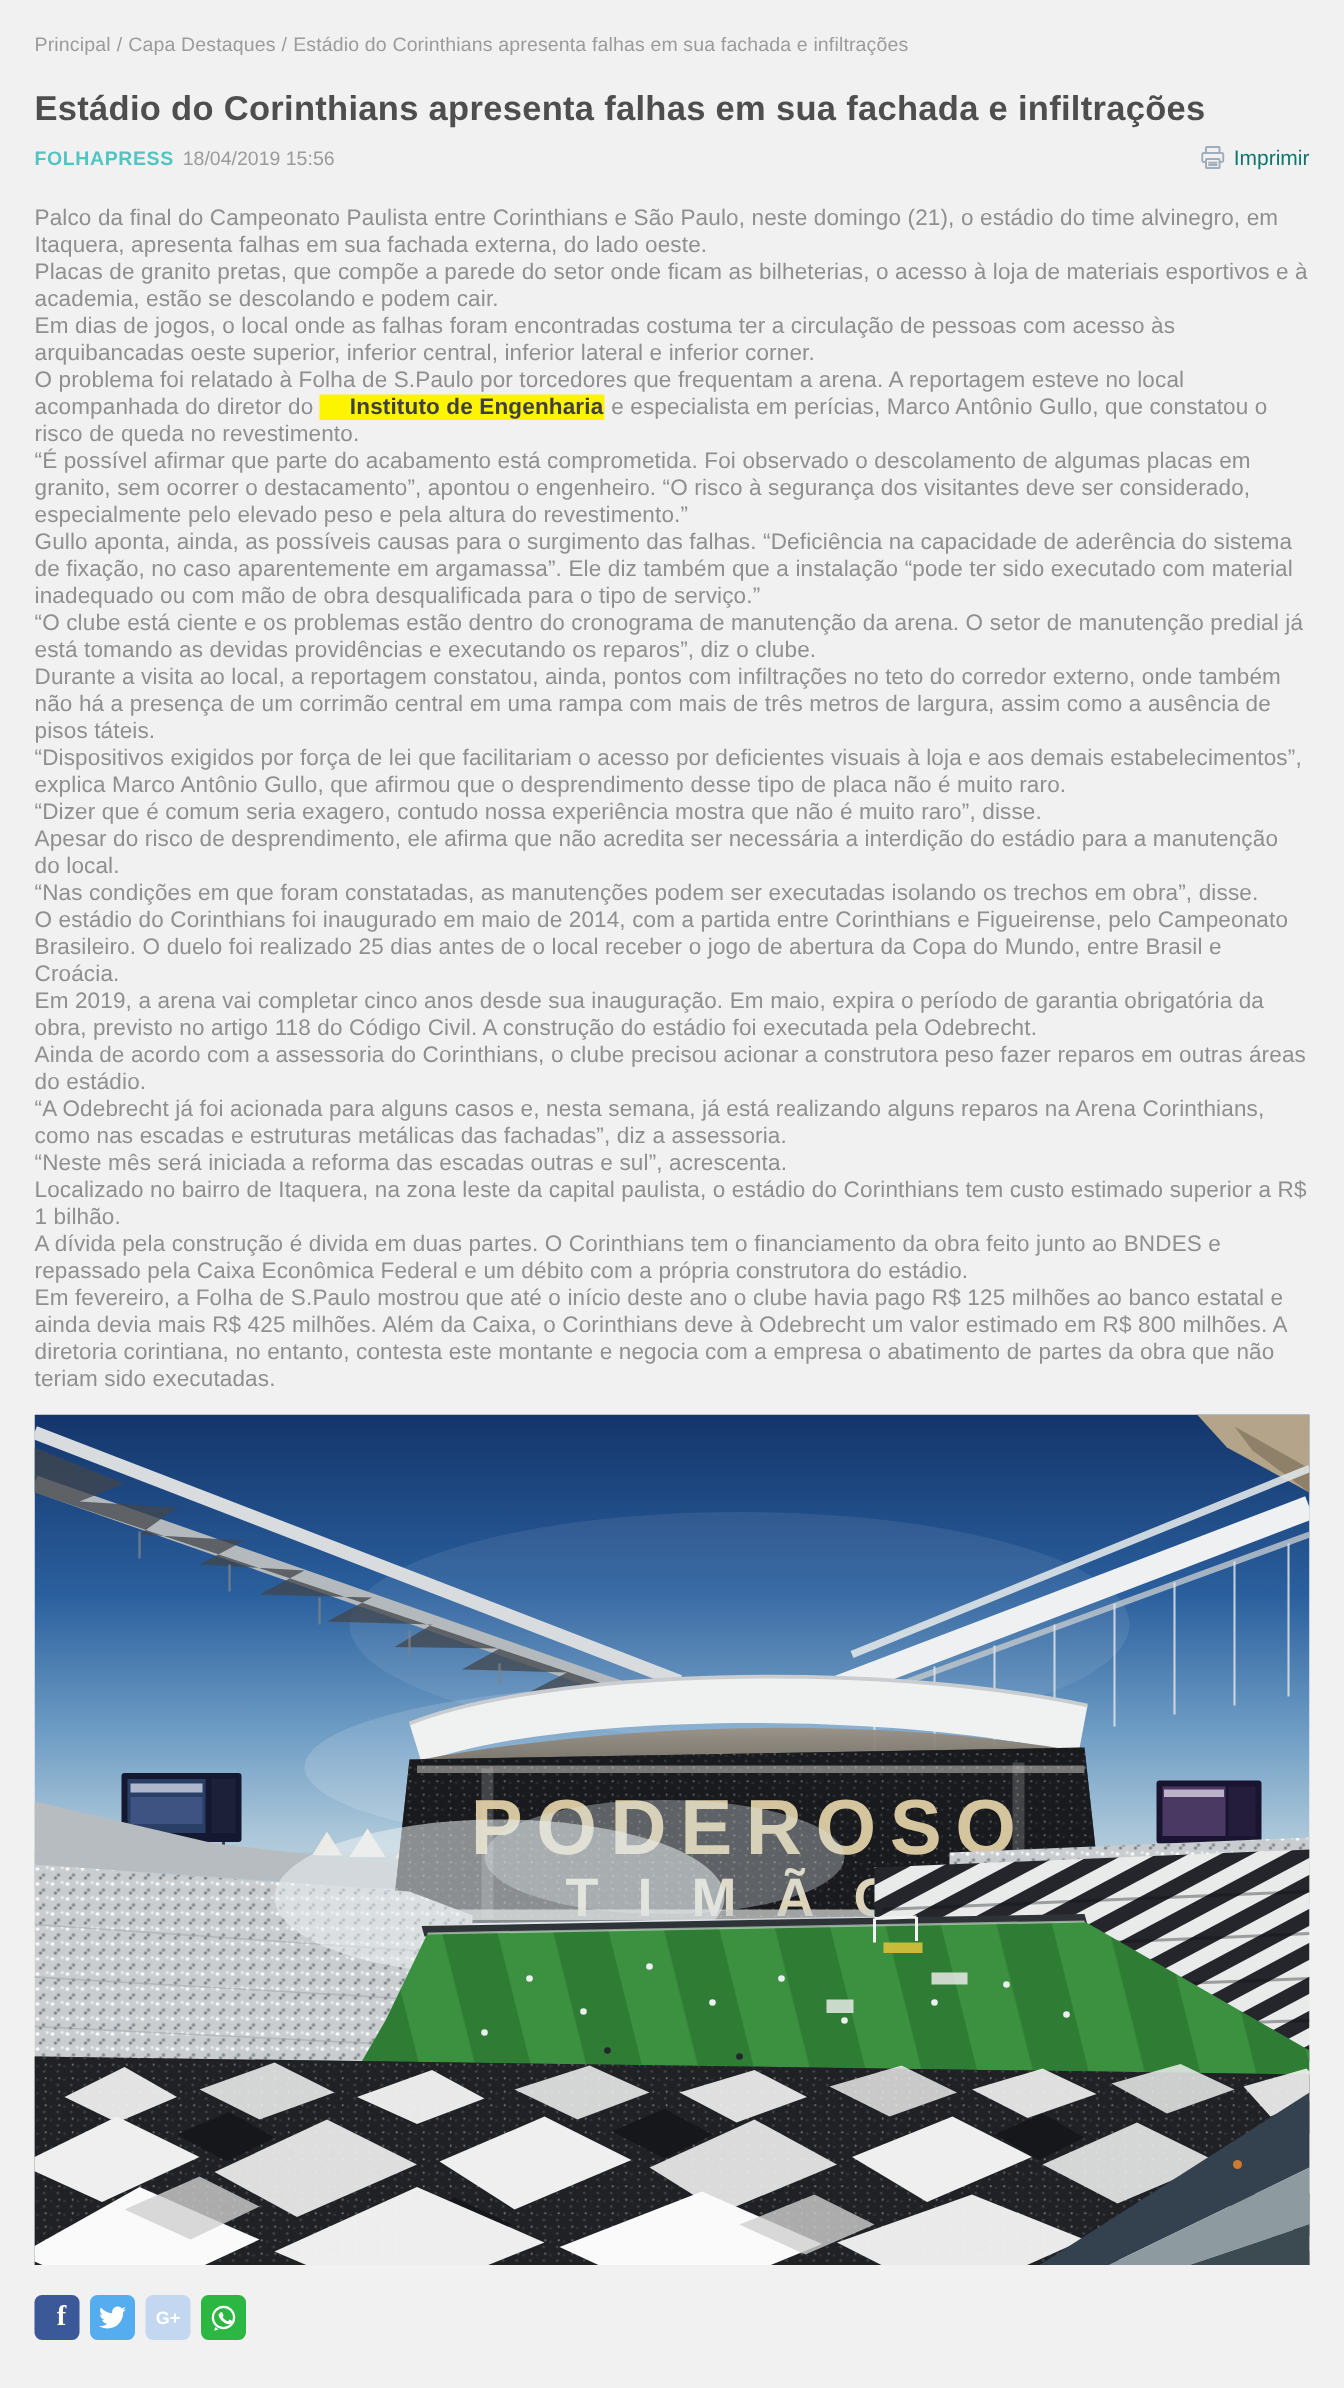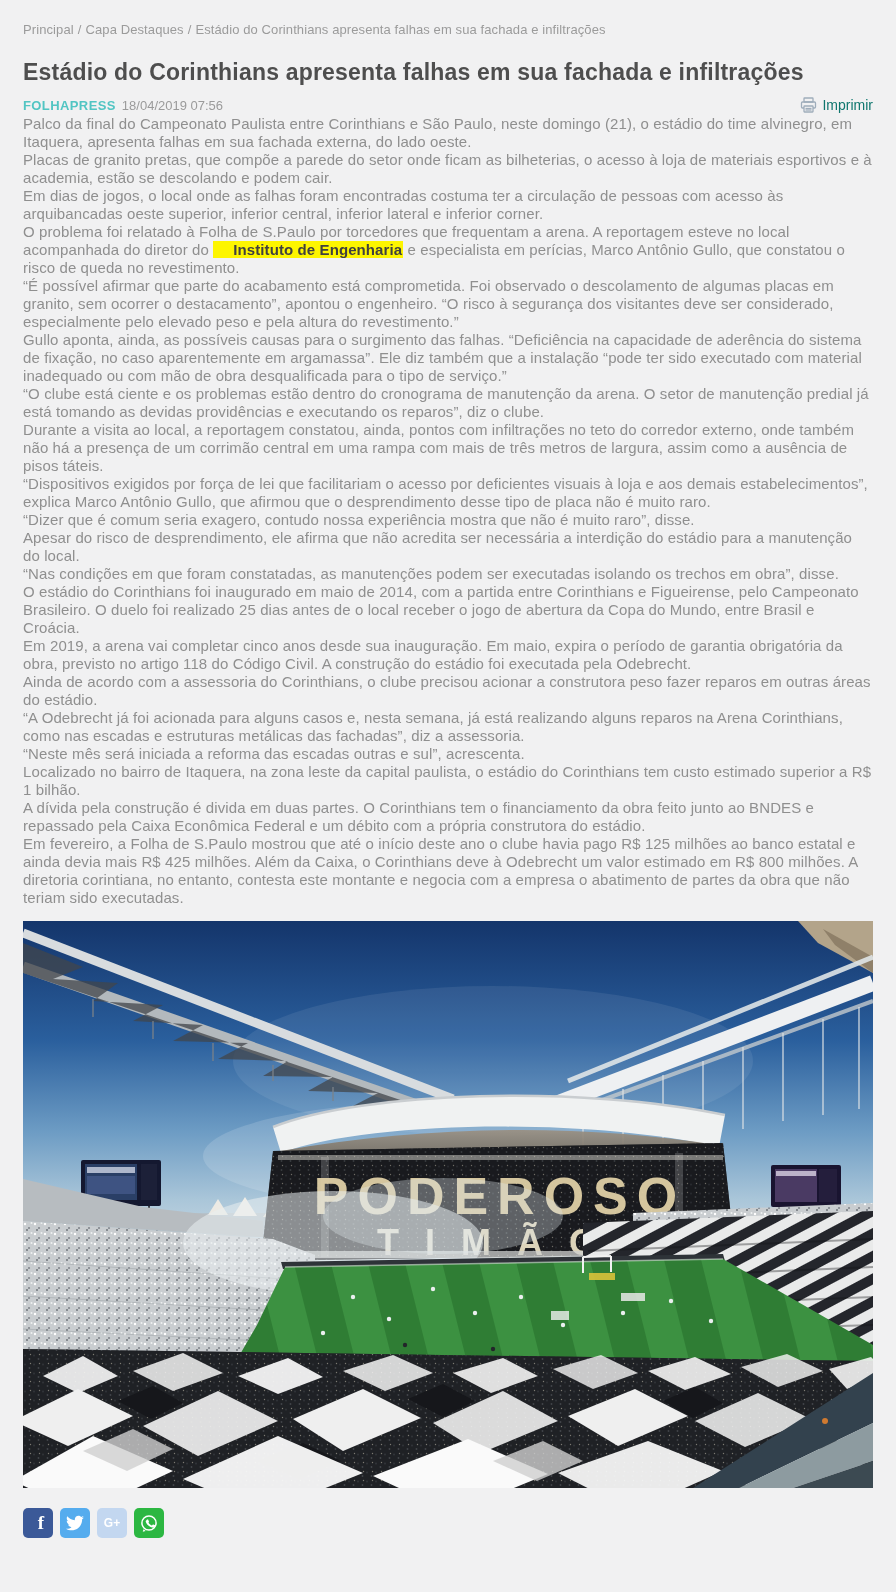--- a/index.html
+++ b/index.html
@@ -38,21 +38,21 @@
   }
   .byline { font-size: 13px; color: #9b9b9b; }
   .source { font-weight: 700; letter-spacing: .4px; margin-right: 6px; }
   .print-btn {
     display: flex; align-items: center; gap: 5px;
     font-size: 14px; color: #0f766e; cursor: pointer;
     background: none; border: none; font-family: inherit; padding: 0;
   }
   .print-btn svg { display: block; }
 
-  .article { margin-top: 2px; font-size: 15px; line-height: 18px; color: #8f8f8f; letter-spacing: .1px; }
+  .article { margin-top: 24px; font-size: 15px; line-height: 18px; color: #8f8f8f; letter-spacing: .1px; }
   .article p { margin: 0; }
   .article mark { font-weight: 600; color: #3f3f3f; padding: 0 1px; }
 
   .photo-wrap { margin-top: 14px; width: 850px; height: 567px; }
   .photo-wrap svg { display: block; width: 850px; height: 567px; }
 
   .share-row { margin-top: 20px; padding-bottom: 14px; display: flex; gap: 7px; }
   .share-btn {
     width: 30px; height: 30px; border-radius: 5px;
     display: flex; align-items: center; justify-content: center;
@@ -67,21 +67,21 @@
 <div class="page">
 
   <div class="breadcrumb">
     <a>Principal</a><span class="crumb-sep">/</span><a>Capa Destaques</a><span class="crumb-sep">/</span><span>Estádio do Corinthians apresenta falhas em sua fachada e infiltrações</span>
   </div>
 
   <h1 class="title">Estádio do Corinthians apresenta falhas em sua fachada e infiltrações</h1>
 
   <div class="byline-row">
     <div class="byline">
-      <span class="source" style="color: rgb(82, 197, 195);">FOLHAPRESS</span><span>18/04/2019 07:56</span>
+      <span class="source" style="color: rgb(82, 197, 195);">FOLHAPRESS</span><span>18/04/2019 15:56</span>
     </div>
     <button class="print-btn">
       <span>
         <svg width="17" height="16" viewBox="0 0 17 16" fill="none" stroke="#9fadbb" stroke-width="1.3">
           <rect x="4" y="1" width="9" height="4" rx="0.5"></rect>
           <rect x="1.5" y="5" width="14" height="6" rx="1"></rect>
           <rect x="4" y="9" width="9" height="6" rx="0.5" fill="#f1f1f2"></rect>
           <line x1="5.5" y1="11.5" x2="11.5" y2="11.5"></line>
           <line x1="5.5" y1="13" x2="11.5" y2="13"></line>
         </svg>

